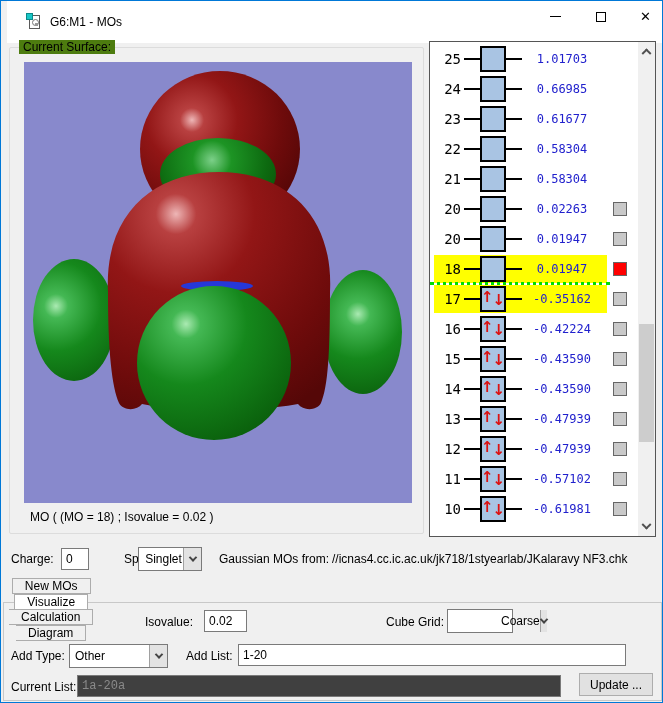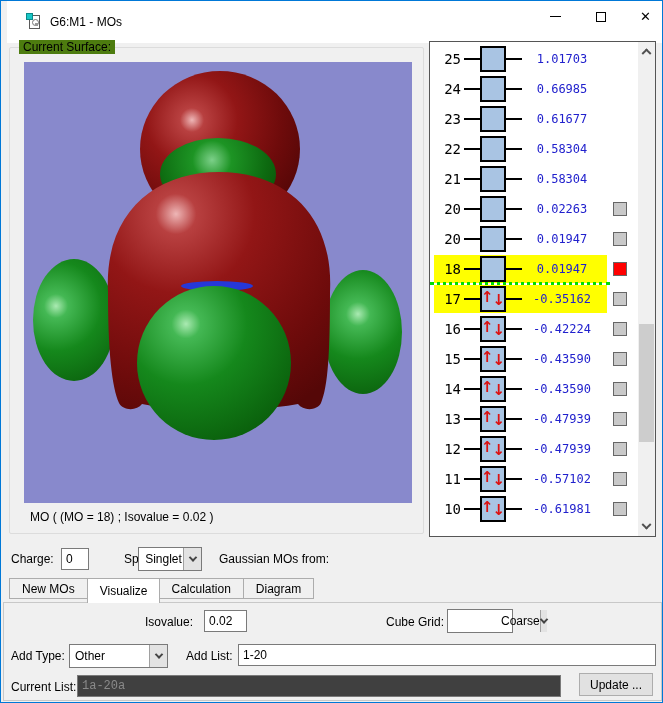--- a/index.html
+++ b/index.html
@@ -55,21 +55,21 @@
   .sb-thumb { position:absolute; left:1px; top:282px; width:15px; height:118px; background:#cdcdcd; }
   
   .label { position:absolute; font-size:12px; color:#000; white-space:nowrap; }
   .tb-input { position:absolute; border:1px solid #7a7a7a; background:#fff; font-family:"Liberation Sans",sans-serif; font-size:12px; color:#000; padding:0 4px; }
   .tb-input:disabled { color:#8a8a8a; background:#404040;font-family:Liberation Mono, monospace; }
   .combo { position:absolute; border:1px solid #7a7a7a; background:#fff; display:flex; align-items:center; }
   .combo-text { flex:1; font-size:12px; padding-left:5px; white-space:nowrap; }
   .combo-arrow { width:18px; align-self:stretch; background:#e3e3e3; border-left:1px solid #a0a0a0; display:flex; align-items:center; justify-content:center; }
   .combo-arrow .chev.down { border-color:#444; transform:rotate(45deg) translate(-1px,-1px); width:6px; height:6px; }
   
-  .tabbar { position:absolute; left:8px; top:577px; height:25px; display:flex; align-items:flex-start; z-index:3; }
+  .tabbar { position:absolute; left:8px; top:577px; height:25px; display:flex; align-items:center; z-index:3;flex-direction:column; }
   .tab { height:21px; padding:0 12px; display:flex; align-items:center; font-size:12px; background:#f0f0f0; border:1px solid #acacac; border-left:none; }
   .tab:first-child { border-left:1px solid #acacac; }
   .tab.active { height:25px; background:#fff; border:1px solid #acacac; border-bottom:none; position:relative; z-index:4; margin:0 -1px; }
   .tabpanel { position:absolute; left:2px; top:601px; width:659px; height:99px; background:#f0f0f0; border:1px solid #c8c8c8; }
   .update-btn { position:absolute; left:578px; top:672px; width:74px; height:23px; background:#e1e1e1; border:1px solid #adadad; font-size:12px; color:#000; display:flex; align-items:center; justify-content:center; }
 </style>
 </head>
 <body>
 
 <div class="window">
@@ -346,20 +346,21 @@
   <span class="label" style="left:10px; top:551px;">Charge:</span>
   <input class="tb-input" style="left: 60px; top: 547px; width: 28px; height: 22px;" value="0">
   <span class="label" style="left:103px; top:551px;margin-left:20px;">Spin:</span>
   <div class="combo" style="left:137px; top:546px; width:64px; height:24px;text-align:center;">
     <span class="combo-text">Singlet</span>
     <span class="combo-arrow">
         <span class="chev down"></span>
       </span>
   </div>
   <span class="label" style="left:218px; top:551px;">Gaussian MOs from:</span>
+  <span class="label" style="left:331px; top:551px;">//icnas4.cc.ic.ac.uk/jk718/1styearlab/JKalaravy NF3.chk</span>
 
   <div class="tabbar" id="tabbar">
       <div class="tab">New MOs</div>
       <div class="tab active">Visualize</div>
       <div class="tab">Calculation</div>
       <div class="tab">Diagram</div>
     </div>
   <div class="tabpanel"></div>
 
   <span class="label" style="left:144px; top:614px;">Isovalue:</span>
@@ -373,19 +374,19 @@
   </div>
 
   <span class="label" style="left:10px; top:648px;">Add Type:</span>
   <div class="combo" style="left:68px; top:643px; width:99px; height:24px;">
     <span class="combo-text">Other</span>
     <span class="combo-arrow">
         <span class="chev down"></span>
       </span>
   </div>
   <span class="label" style="left:185px; top:648px;">Add List:</span>
-  <input class="tb-input" style="left: 237px; top: 643px; width: 418px; height: 22px;" value="1-20">
+  <input class="tb-input" style="left: 237px; top: 643px; width: 388px; height: 22px;" value="1-20">
 
   <span class="label" style="left:10px; top:679px;">Current List:</span>
   <input class="tb-input" style="left: 76px; top: 674px; width: 484px; height: 22px;" disabled="" value="1a-20a">
   <button class="update-btn">Update ...</button>
 
 </div>
 
 </body></html>

